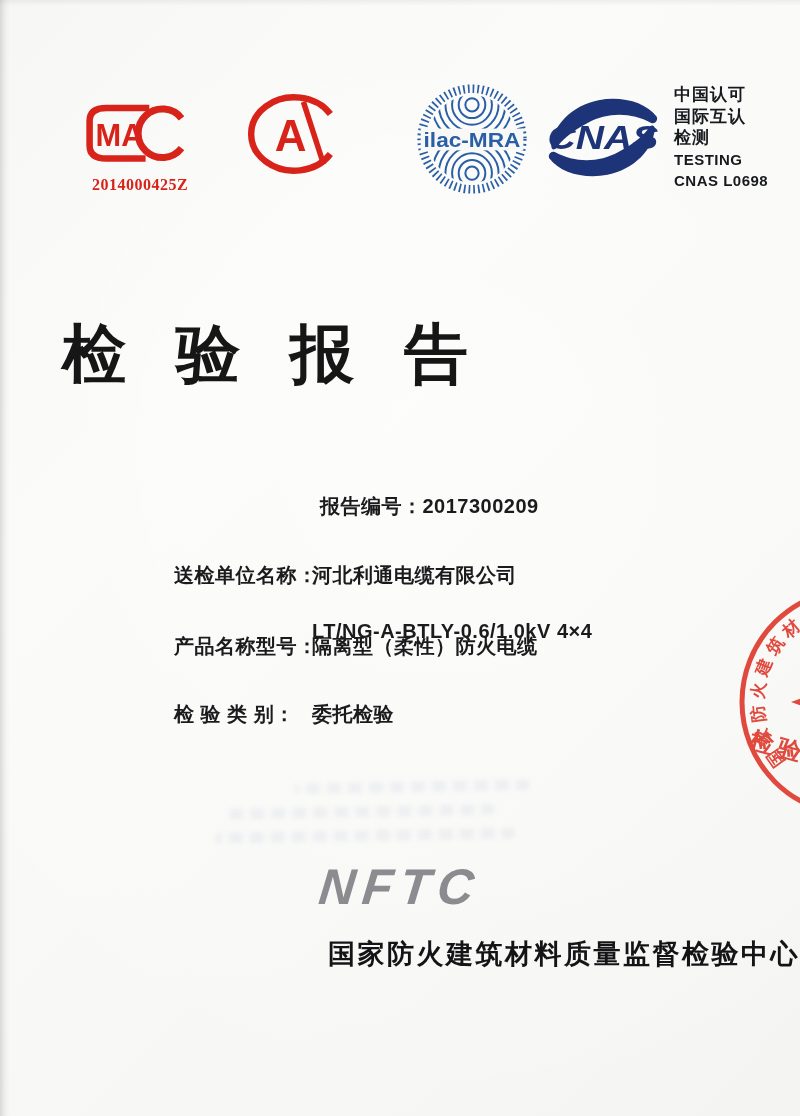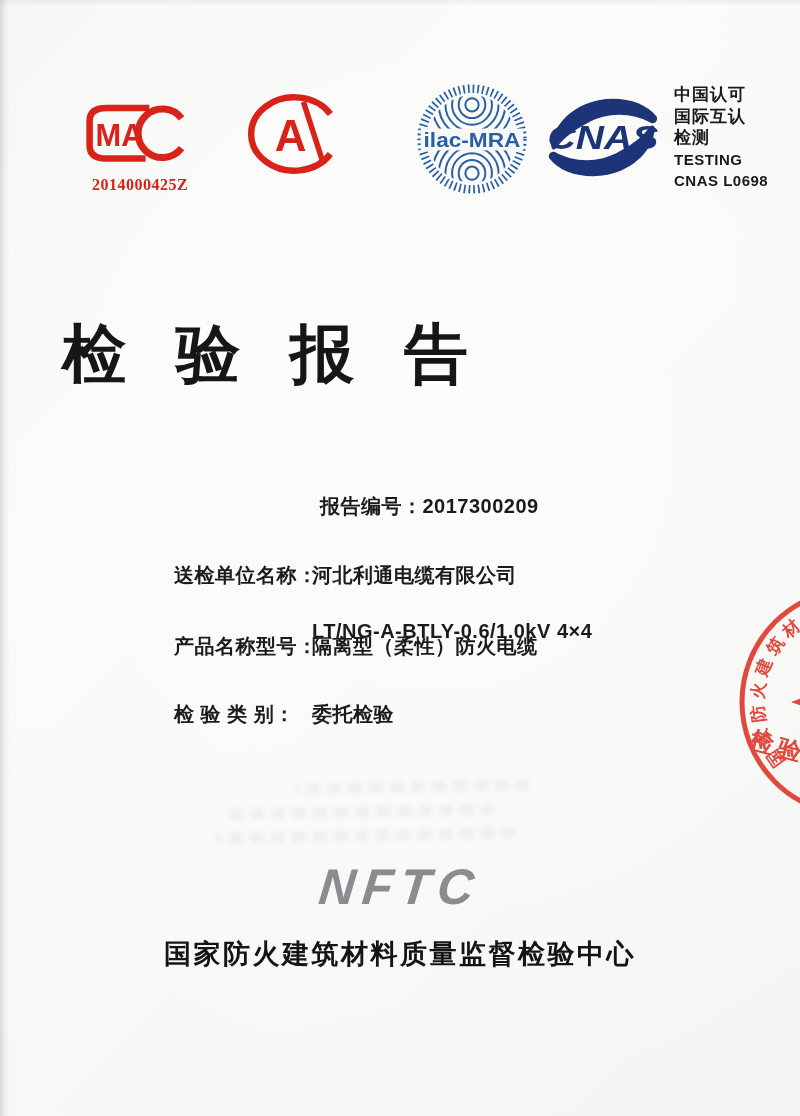--- a/index.html
+++ b/index.html
@@ -31,21 +31,21 @@
     color:#161616;letter-spacing:50px;text-indent:50px;line-height:1.15;white-space:nowrap;margin-left:12px;}
   
   .line{font-size:20px;letter-spacing:.5px;white-space:nowrap;color:#1b1b1d;font-weight:600;}
   .report-no{left:320px;top:493px;}
   .f-label{position:absolute;left:174px;}
   .f-value{position:absolute;left:312px;}
   .row1{top:562px;} .row2{top:633px;} .row2b{top:620px;} .row3{top:701px;}
   
   .nftc{left:0;top:858px;width:100%;text-align:center;font-size:50px;font-weight:bold;
     font-style:italic;color:#8b8b90;letter-spacing:7px;transform:skewX(-6deg);}
-  .org{left:0;top:936px;width:100%;text-align:center;font-family:"Liberation Serif", serif;
+  .org{left:0;top:936px;width:100%;text-align:right;font-family:"Liberation Serif", serif;
     font-size:27px;font-weight:bold;color:#141416;letter-spacing:2.5px;white-space:nowrap;}
   svg text{font-family:"Liberation Sans", sans-serif;}
 </style>
 </head>
 <body>
 
 <div class="page">
 
   <div class="abs edge-left"></div>
   <div class="abs edge-top"></div>

